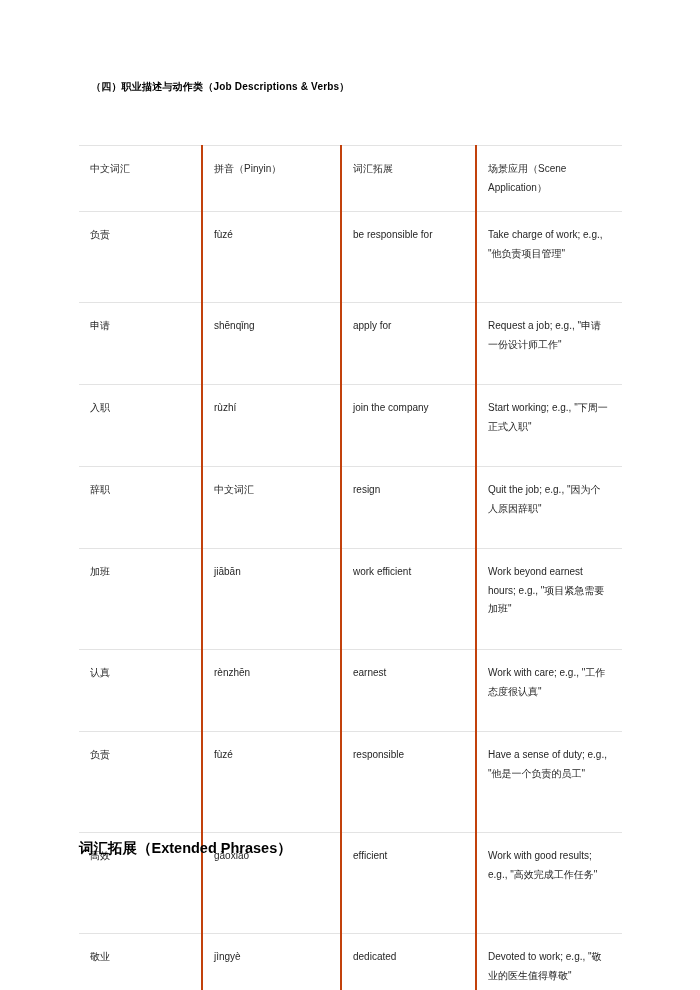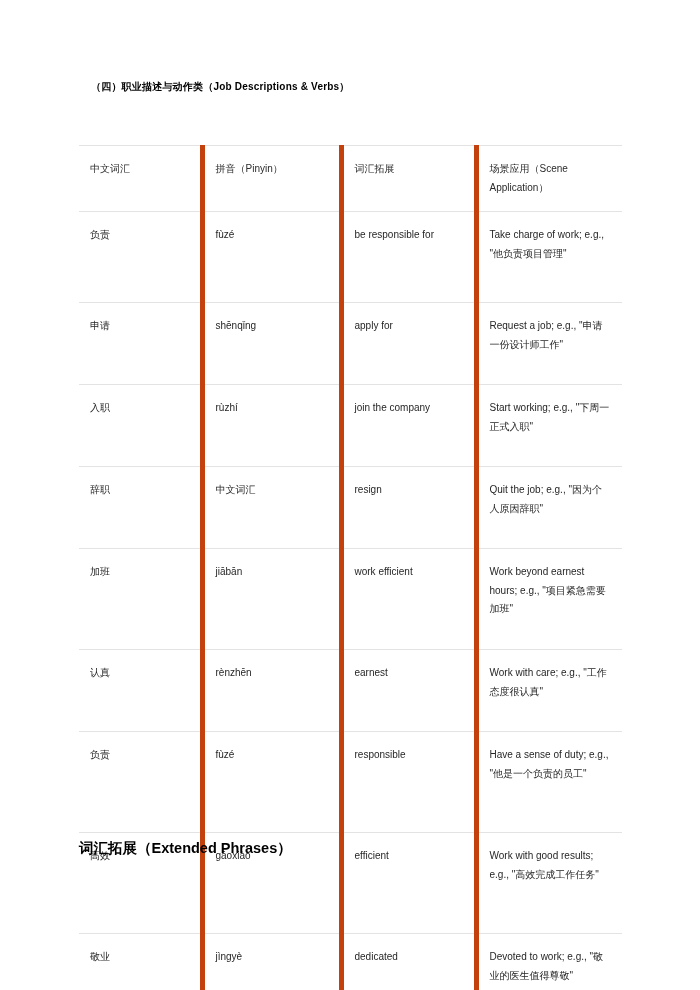--- a/index.html
+++ b/index.html
@@ -57,21 +57,21 @@
     text-align: left;
     font-weight: normal;
     font-size: 10px;
     line-height: 1.85;
     color: #262626;
     word-wrap: break-word;
     overflow-wrap: break-word;
   }
   .vocab-table th + th,
   .vocab-table td + td {
-    border-left: 5px solid #c2410c;
+    border-left: 2px solid #c2410c;
   }
   .vocab-table tr > *:first-child {
     border-left: none;
   }
   .vocab-table tr > *:last-child {
     border-right: none;
   }
   .vocab-table thead th {
     color: #2b2b2b;
   }

